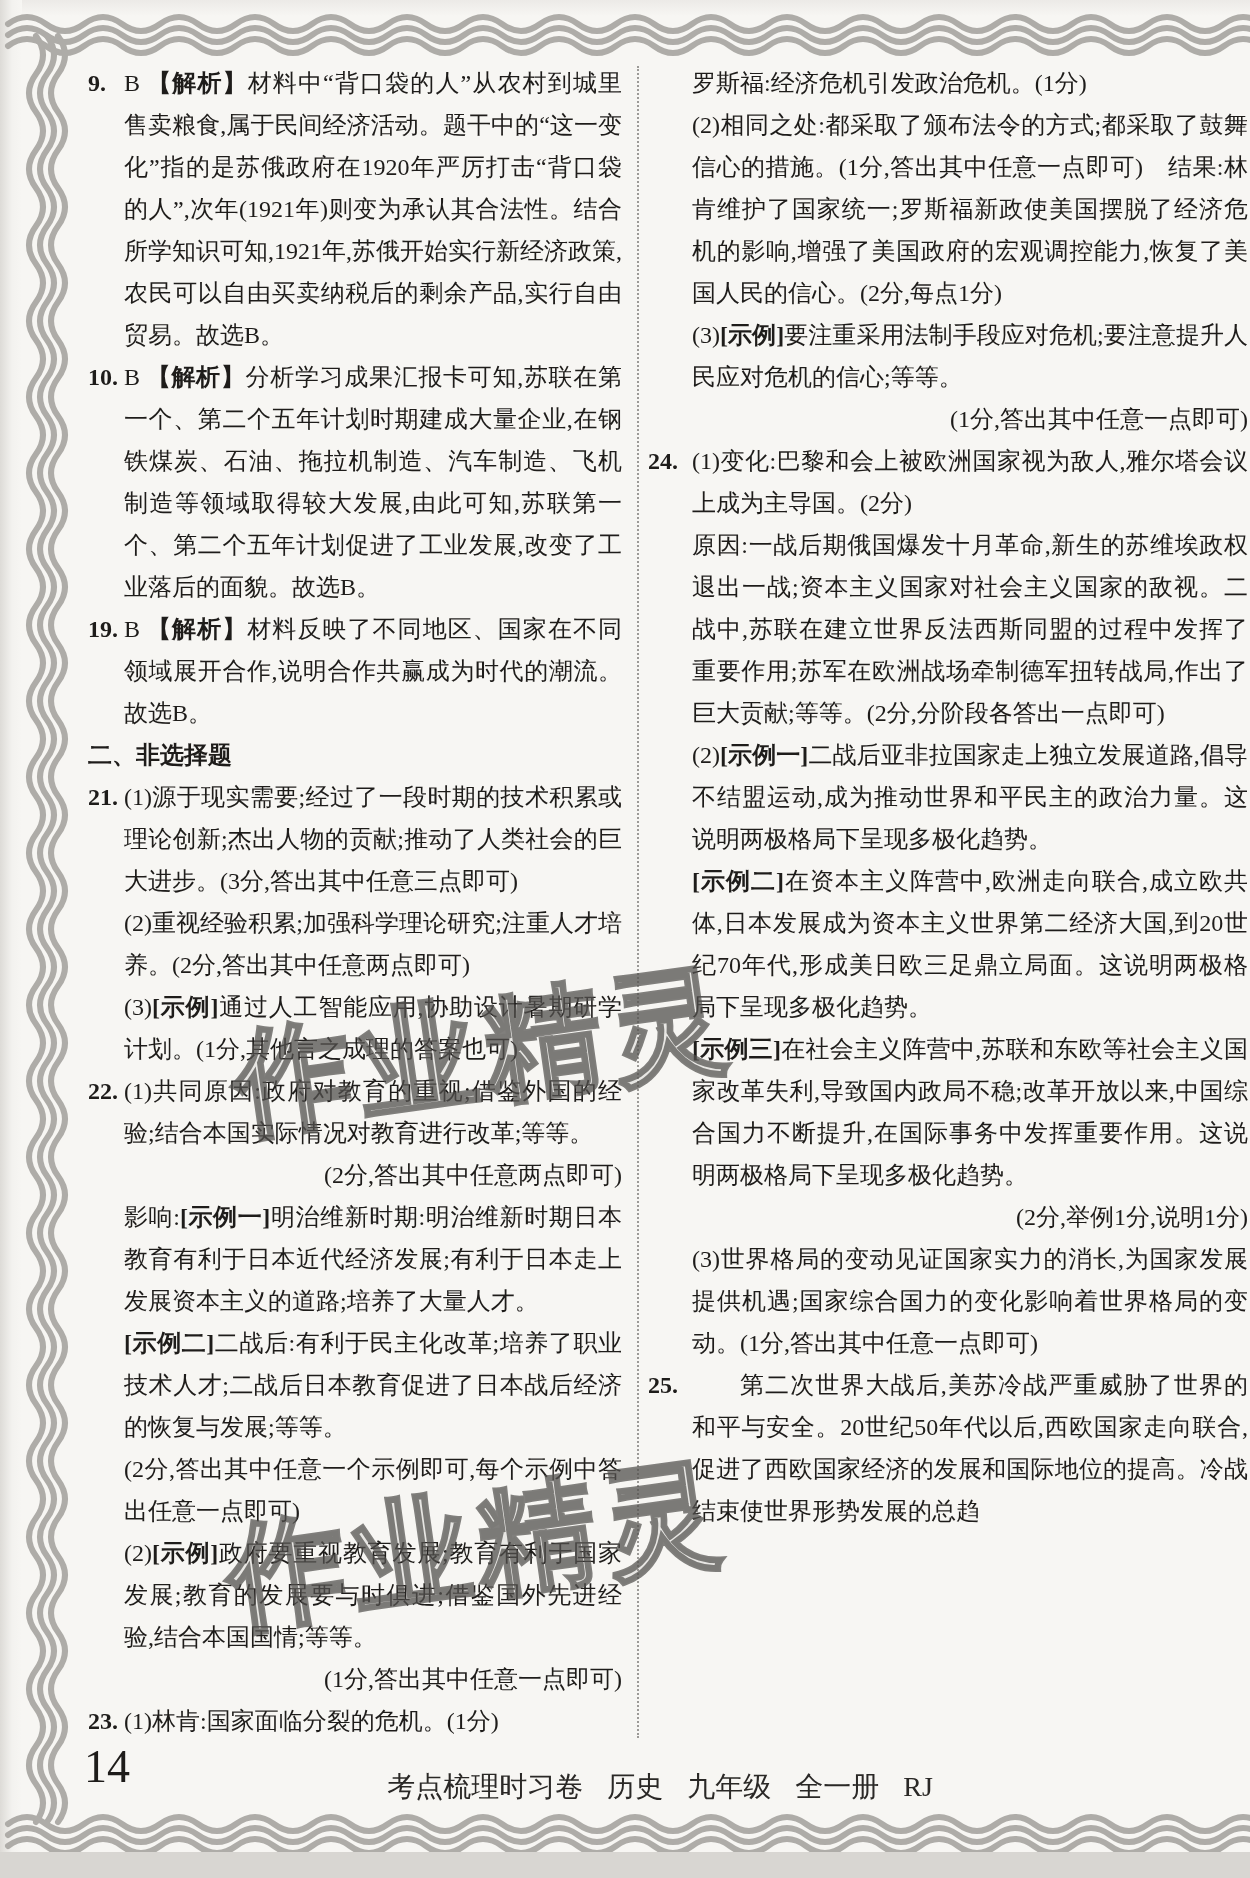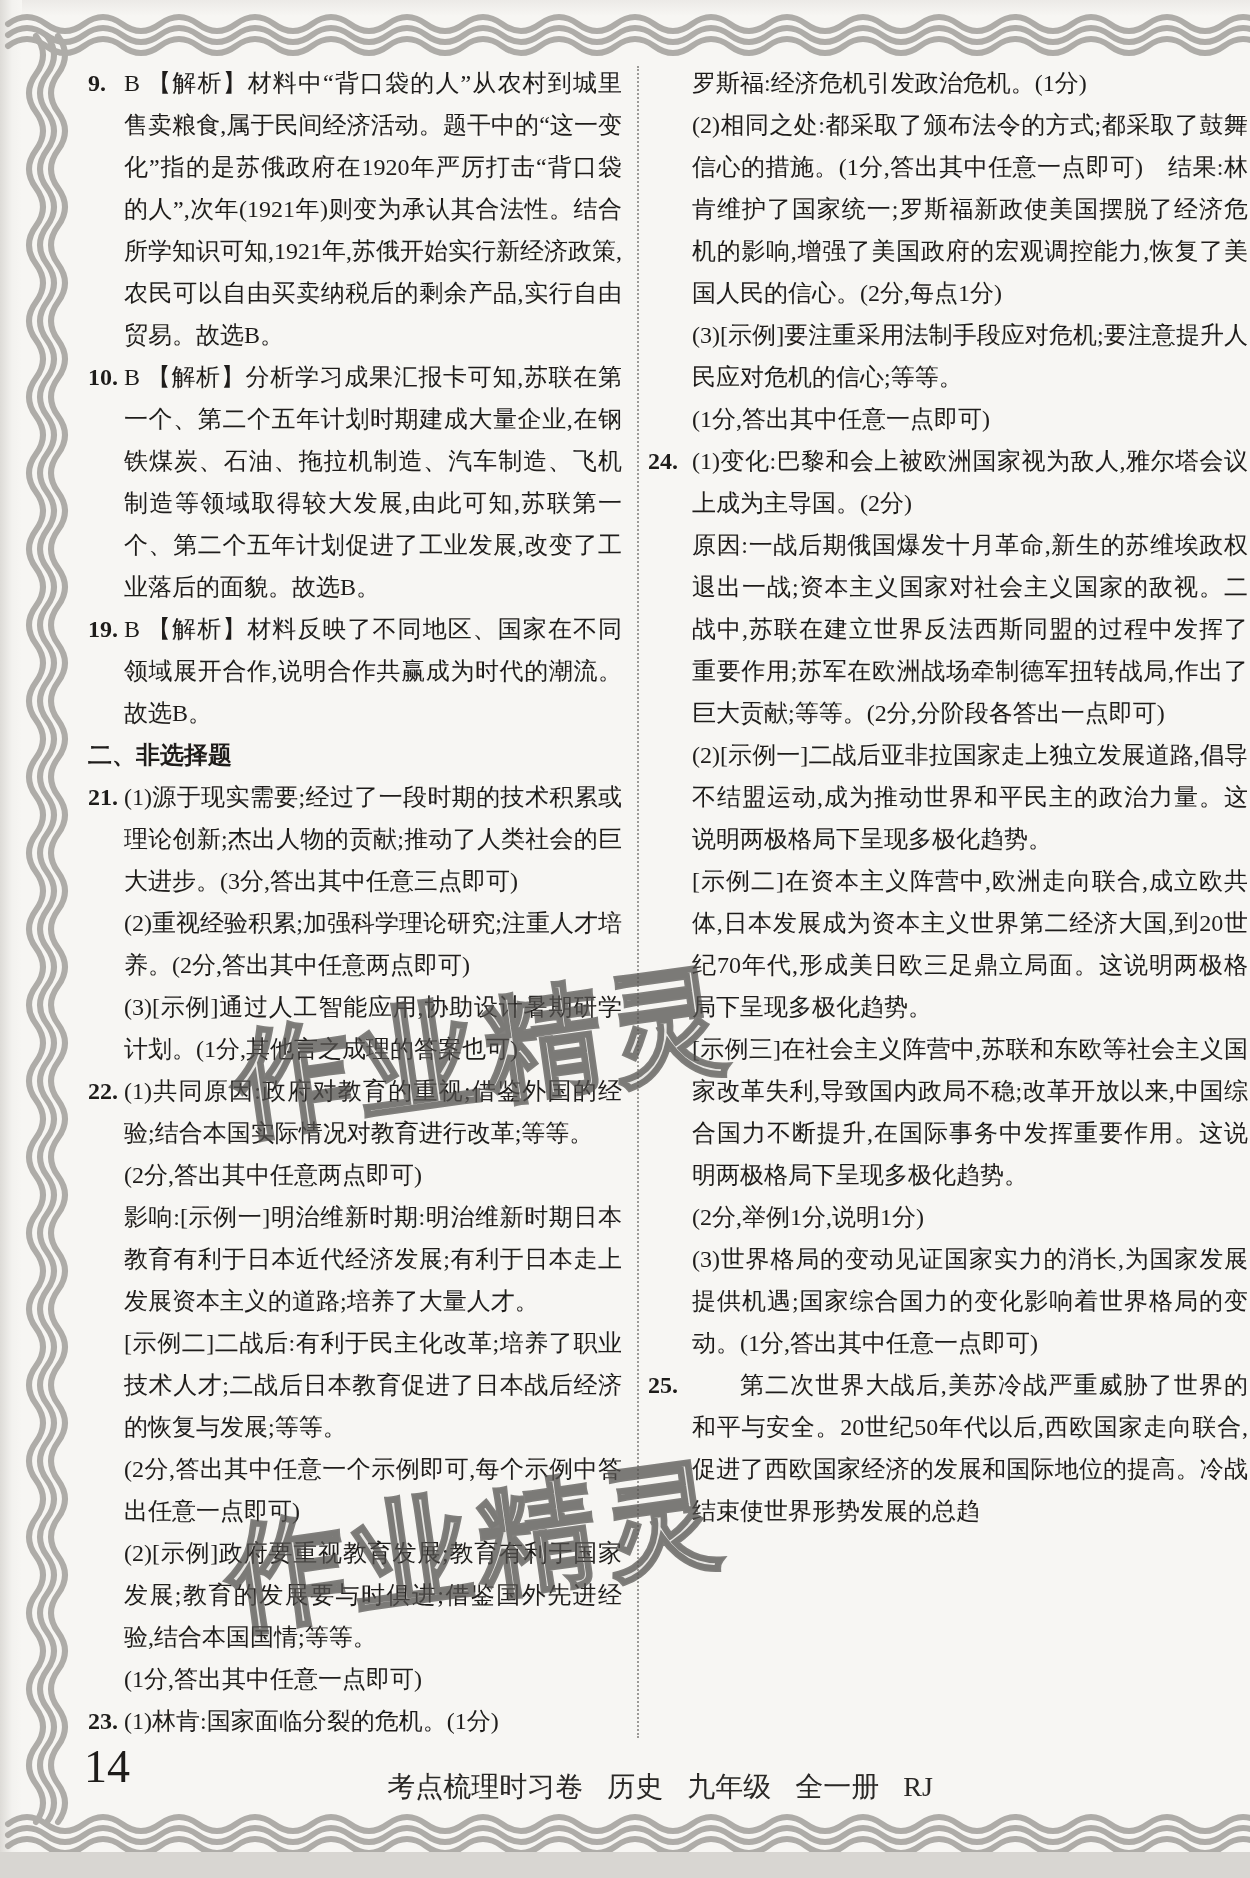--- a/index.html
+++ b/index.html
@@ -15,25 +15,25 @@
   .wave-bottom{position:absolute;left:0;top:1802px;}
   .divider{position:absolute;left:637px;top:66px;height:1672px;width:0;border-left:2px dotted #9c9a97;}
   .col{position:absolute;top:62px;font-size:24px;line-height:42px;z-index:2;}
   .col-left{left:88px;width:534px;}
   .col-right{left:648px;width:600px;}
   .block{display:flex;align-items:flex-start;}
   .num{flex:0 0 36px;font-weight:bold;}
   .col-right .num{flex-basis:44px;}
   .body{flex:1 1 auto;min-width:0;}
   .para{text-align:justify;}
-  .para.right{}
+  .para.right{text-align:right;}
   .para.center{text-align:center;}
   .para.indent{text-indent:2em;}
   .heading{font-weight:bold;}
-  b{font-weight:normal;}
+  b{font-weight:bold;}
   .watermark{position:absolute;z-index:5;font-family:"Liberation Sans","DejaVu Sans",sans-serif;
         font-weight:bold;font-size:118px;letter-spacing:8px;white-space:nowrap;
         color:rgba(95,92,88,0.10);-webkit-text-stroke:3px rgba(82,80,77,0.72);
         transform:rotate(-8deg);}
   .wm1{left:232px;top:972px;}
   .wm2{left:226px;top:1466px;}
   .footer-num{position:absolute;left:84px;top:1740px;font-size:46px;font-weight:normal;z-index:3;}
   .footline{position:absolute;left:280px;top:1768px;width:760px;text-align:center;
         font-size:28px;color:#2a2826;z-index:3;}
   .footline span{margin:4px 12px;}

